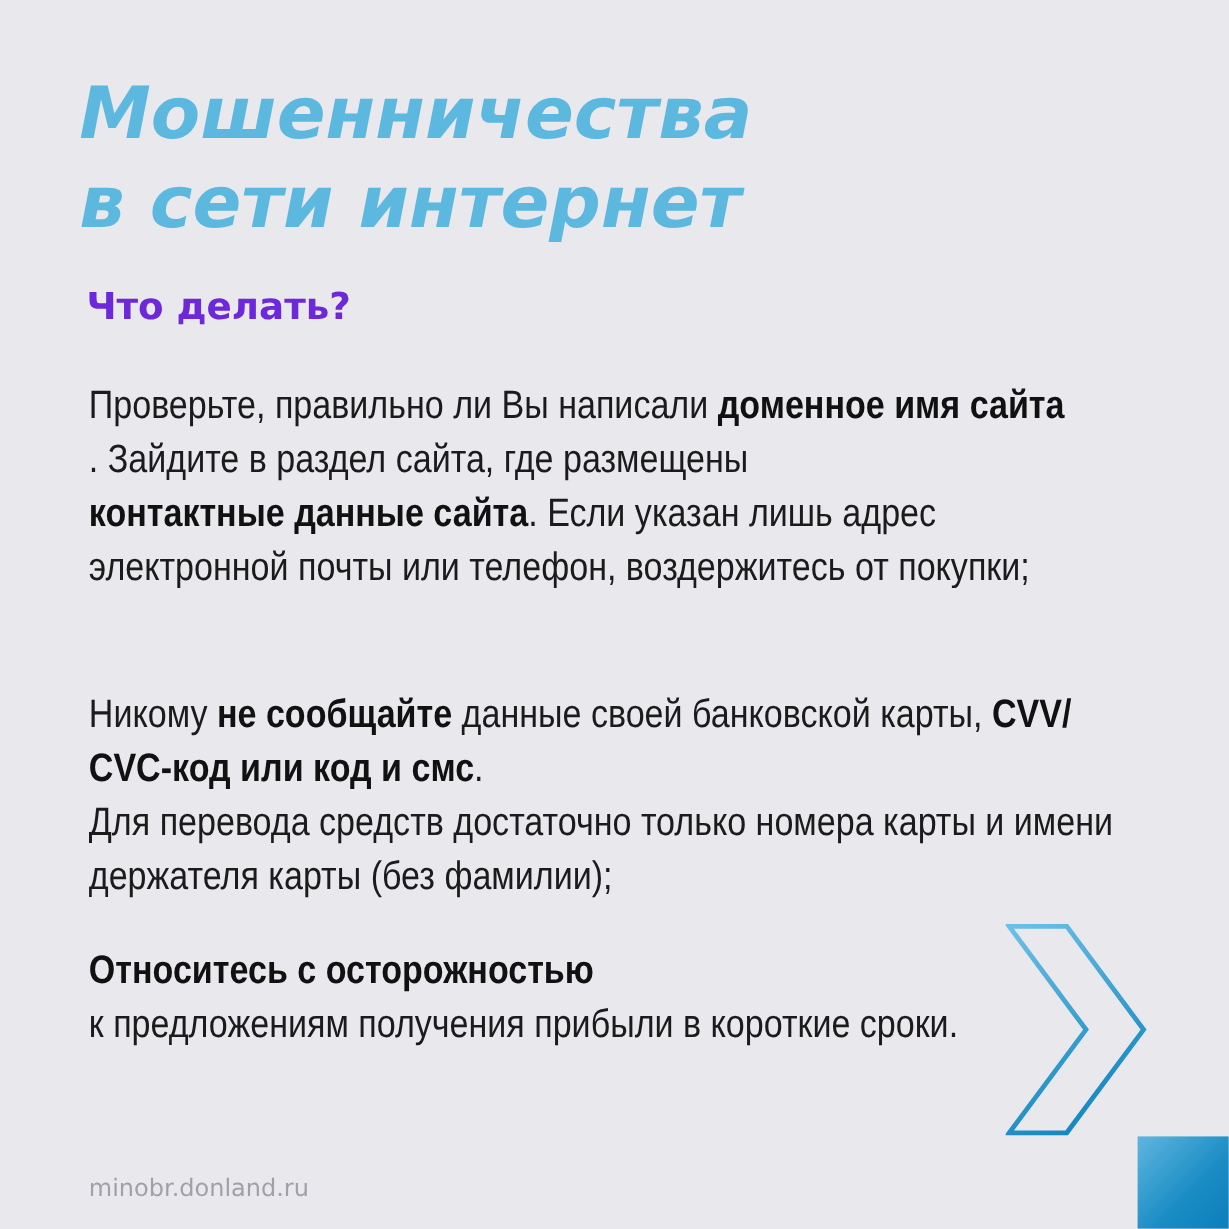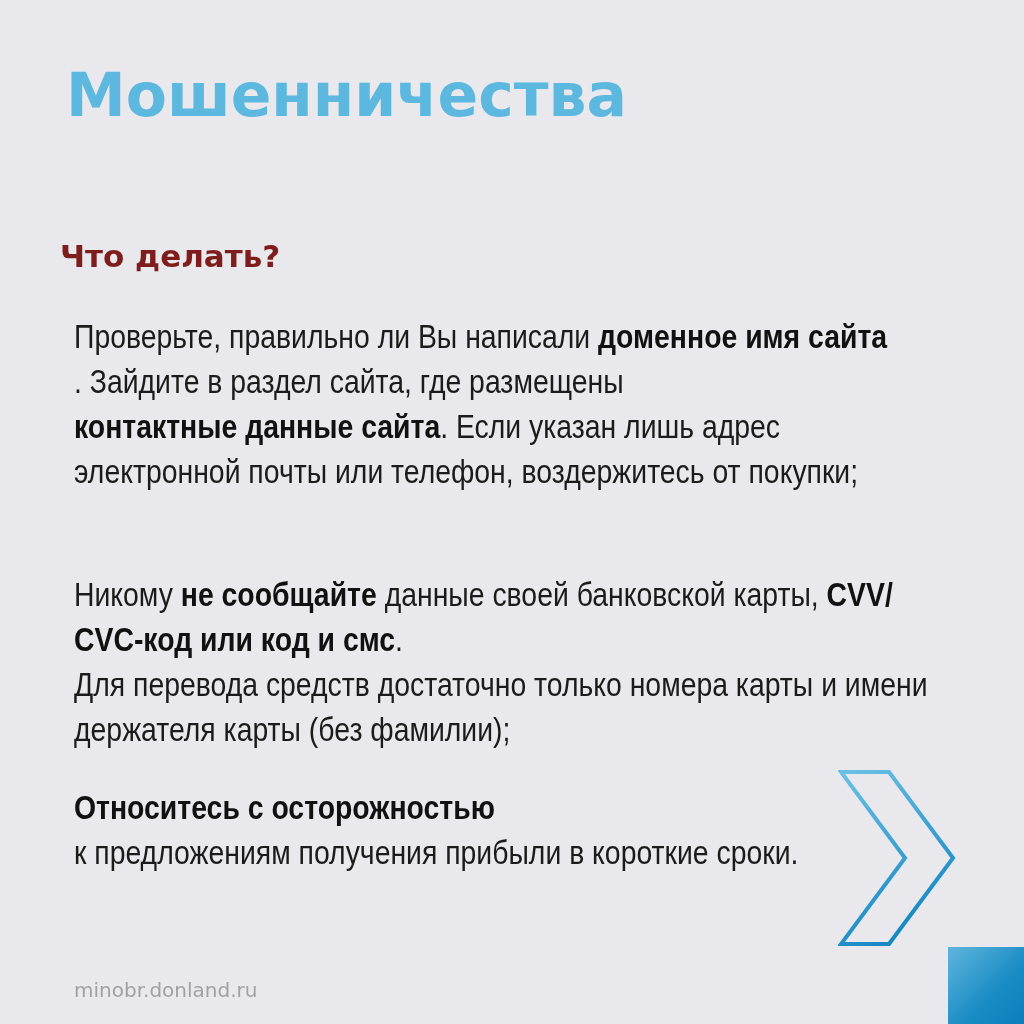--- a/index.html
+++ b/index.html
@@ -6,25 +6,26 @@
   body {
     width:1024px; height:1024px; overflow:hidden; position:relative;
     background:#e9e9ed;
     font-family:"Liberation Sans", sans-serif;
   }
   .title {
     position:absolute; left:66px; top:58px;
     font-family:"DejaVu Sans", sans-serif; font-weight:bold;
     color:#5db8e0; font-size:60px; line-height:74px; letter-spacing:0px;
     margin:0;
+    font-style:italic;
   }
   .subtitle {
-    position:absolute; left:60px; top:238px;
+    position:absolute; left:72px; top:238px;
     font-family:"DejaVu Sans", sans-serif; font-weight:bold;
-    font-size:31px; color:#7f1d1d; margin:0;
+    font-size:31px; color:#6d28d9; margin:0;
   }
   .para {
     position:absolute; left:74px;
     font-family:"Liberation Sans", sans-serif;
     font-size:33px; line-height:45px; color:#1b1b1b; margin:0;
     transform:scaleX(0.86); transform-origin:left top; width:1000px;
   }
   .para b { font-weight:bold; color:#111; }
   .p1 { top:314px; }
   .p2 { top:572px; }
@@ -37,20 +38,21 @@
   .corner {
     position:absolute; left:948px; top:947px; width:76px; height:77px;
     background:linear-gradient(135deg,#5fb6de 0%,#1a8cc4 60%,#0b7fbc 100%);
   }
 </style>
 </head>
 <body>
 
 <h1 class="title">
   <span>Мошенничества</span><br>
+  <span>в сети интернет</span>
 </h1>
 
 <h2 class="subtitle">Что делать?</h2>
 
 <p class="para p1">
   <span>Проверьте, правильно ли Вы написали </span><b>доменное имя сайта</b><br>
   <span>. Зайдите в раздел сайта, где размещены </span><br>
   <b>контактные данные сайта</b><span>. Если указан лишь адрес электронной почты или телефон, воздержитесь от покупки;</span>
 </p>
 

